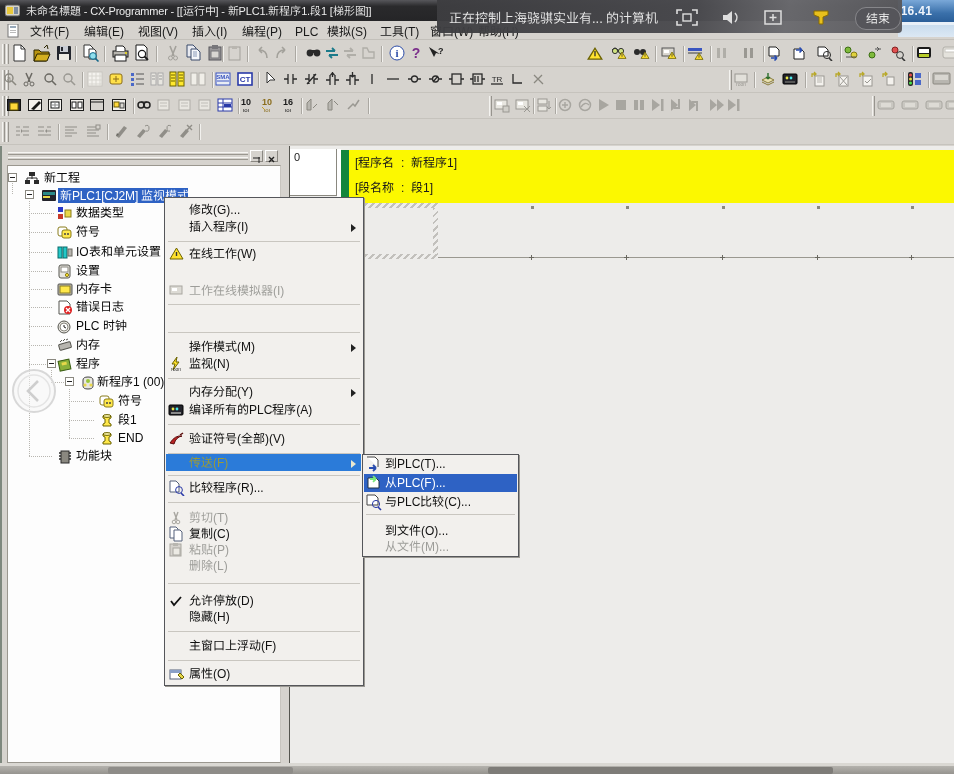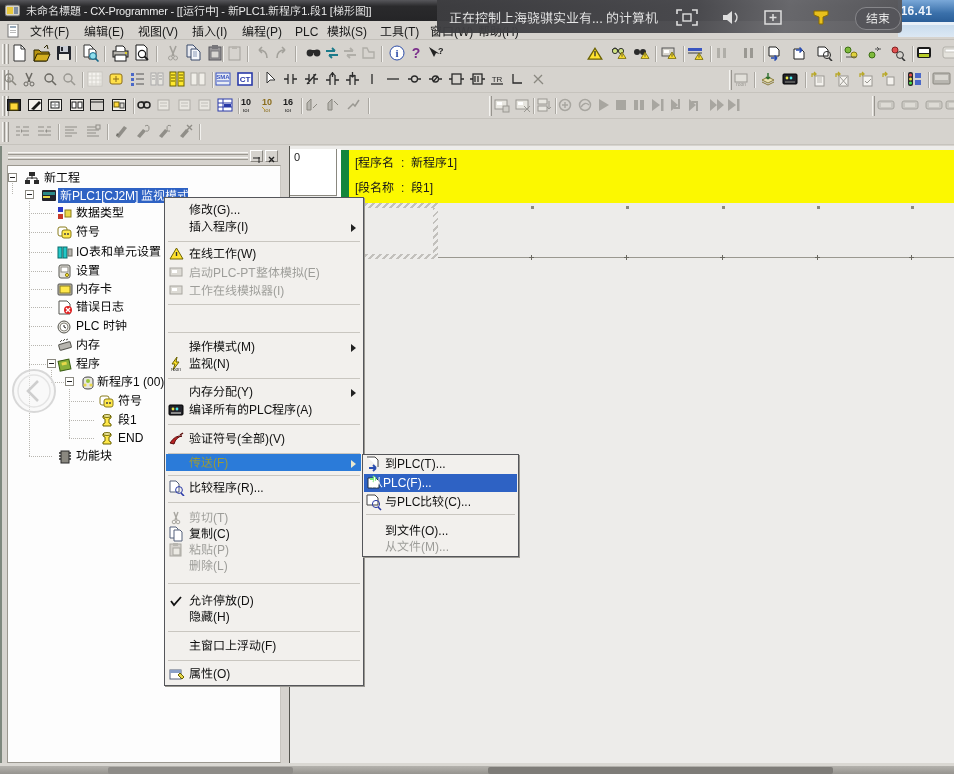--- a/index.html
+++ b/index.html
@@ -1060,39 +1060,20 @@
       <div class="lbl" style="color:#111"><svg class="cg" viewBox="0 -880 1000 1000">
           <use href="#u5728" xlink:href="#u5728"></use>
         </svg><svg class="cg" viewBox="0 -880 1000 1000">
           <use href="#u7EBF" xlink:href="#u7EBF"></use>
         </svg><svg class="cg" viewBox="0 -880 1000 1000">
           <use href="#u5DE5" xlink:href="#u5DE5"></use>
         </svg><svg class="cg" viewBox="0 -880 1000 1000">
           <use href="#u4F5C" xlink:href="#u4F5C"></use>
         </svg>(W)</div>
     </div>
-    <div class="mi gray" style="top:68px">
-      <svg style="position:absolute;left:3px;top:0" width="17" height="16">
-        <rect x="2" y="3" width="12" height="8" fill="#dddbd5" stroke="#a8a6a0"></rect>
-        <rect x="4" y="5" width="5" height="3" fill="#fff"></rect>
-      </svg>
-      <div class="lbl" style="color:#9d9d99"><svg class="cg" viewBox="0 -880 1000 1000">
-          <use href="#u542F" xlink:href="#u542F"></use>
-        </svg><svg class="cg" viewBox="0 -880 1000 1000">
-          <use href="#u52A8" xlink:href="#u52A8"></use>
-        </svg>PLC-PT<svg class="cg" viewBox="0 -880 1000 1000">
-          <use href="#u6574" xlink:href="#u6574"></use>
-        </svg><svg class="cg" viewBox="0 -880 1000 1000">
-          <use href="#u4F53" xlink:href="#u4F53"></use>
-        </svg><svg class="cg" viewBox="0 -880 1000 1000">
-          <use href="#u6A21" xlink:href="#u6A21"></use>
-        </svg><svg class="cg" viewBox="0 -880 1000 1000">
-          <use href="#u62DF" xlink:href="#u62DF"></use>
-        </svg>(E)</div>
-    </div>
     <div class="mi gray" style="top:86px">
       <svg style="position:absolute;left:3px;top:0" width="17" height="16">
         <rect x="2" y="3" width="12" height="8" fill="#dddbd5" stroke="#a8a6a0"></rect>
         <rect x="4" y="5" width="5" height="3" fill="#fff"></rect>
       </svg>
       <div class="lbl" style="color:#9d9d99"><svg class="cg" viewBox="0 -880 1000 1000">
           <use href="#u5DE5" xlink:href="#u5DE5"></use>
         </svg><svg class="cg" viewBox="0 -880 1000 1000">
           <use href="#u4F5C" xlink:href="#u4F5C"></use>
         </svg><svg class="cg" viewBox="0 -880 1000 1000">
@@ -1320,21 +1301,21 @@
       <div class="lbl" style="color:#111;left:22px"><svg class="cg" viewBox="0 -880 1000 1000">
           <use href="#u5230" xlink:href="#u5230"></use>
         </svg>PLC(T)...</div>
     </div>
     <div class="mi" style="top:21px;width:155px">
       <div style="position:absolute;left:1px;top:-1px;width:153px;height:18px;background:#2e62c4"></div>
       <svg style="position:absolute;left:2px;top:0" width="18" height="17">
         <path d="M3 3h8l3 3v7H3z" fill="#fff" stroke="#234"></path>
         <path d="M5 5h6M11 5l-3-2.8M11 5l-3 2.8" stroke="#7ae87a" stroke-width="1.8" fill="none" transform="translate(0 -1)"></path>
       </svg>
-      <div class="lbl" style="color:#fff;left:8px"><svg class="cg" viewBox="0 -880 1000 1000">
+      <div class="lbl" style="color:#fff;left:22px"><svg class="cg" viewBox="0 -880 1000 1000">
           <use href="#u4ECE" xlink:href="#u4ECE"></use>
         </svg>PLC(F)...</div>
     </div>
     <div class="mi" style="top:40px;width:155px">
       <svg style="position:absolute;left:2px;top:0" width="18" height="17">
         <path d="M2 1h8l3 3v7H2z" fill="#fff" stroke="#444"></path>
         <circle cx="11" cy="10" r="3.6" fill="none" stroke="#2a3aa8"></circle>
         <path d="M13 13l3 3" stroke="#2a3aa8" stroke-width="1.6"></path>
       </svg>
       <div class="lbl" style="color:#111;left:22px"><svg class="cg" viewBox="0 -880 1000 1000">

